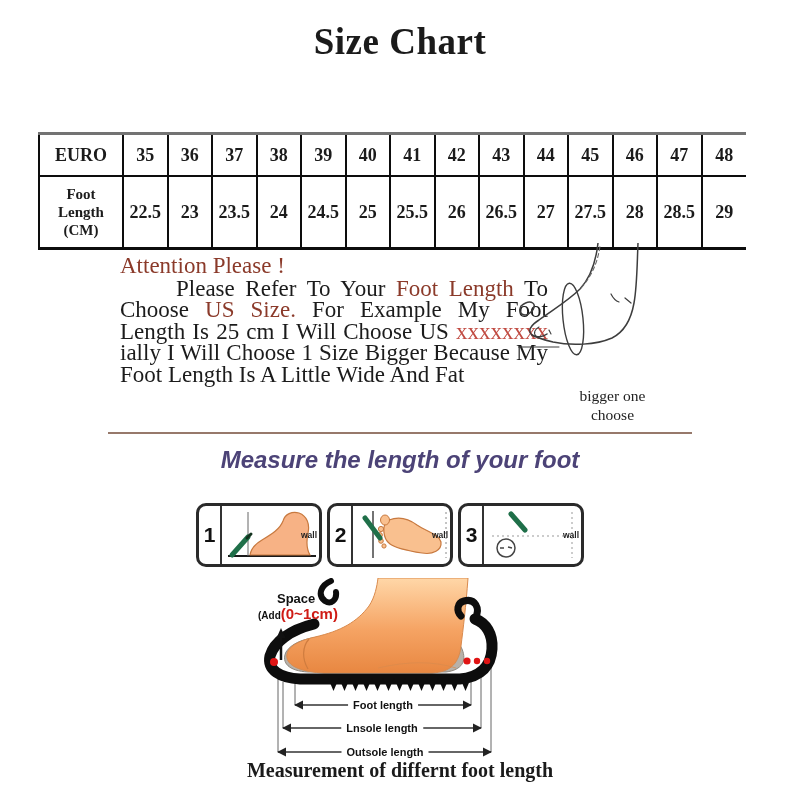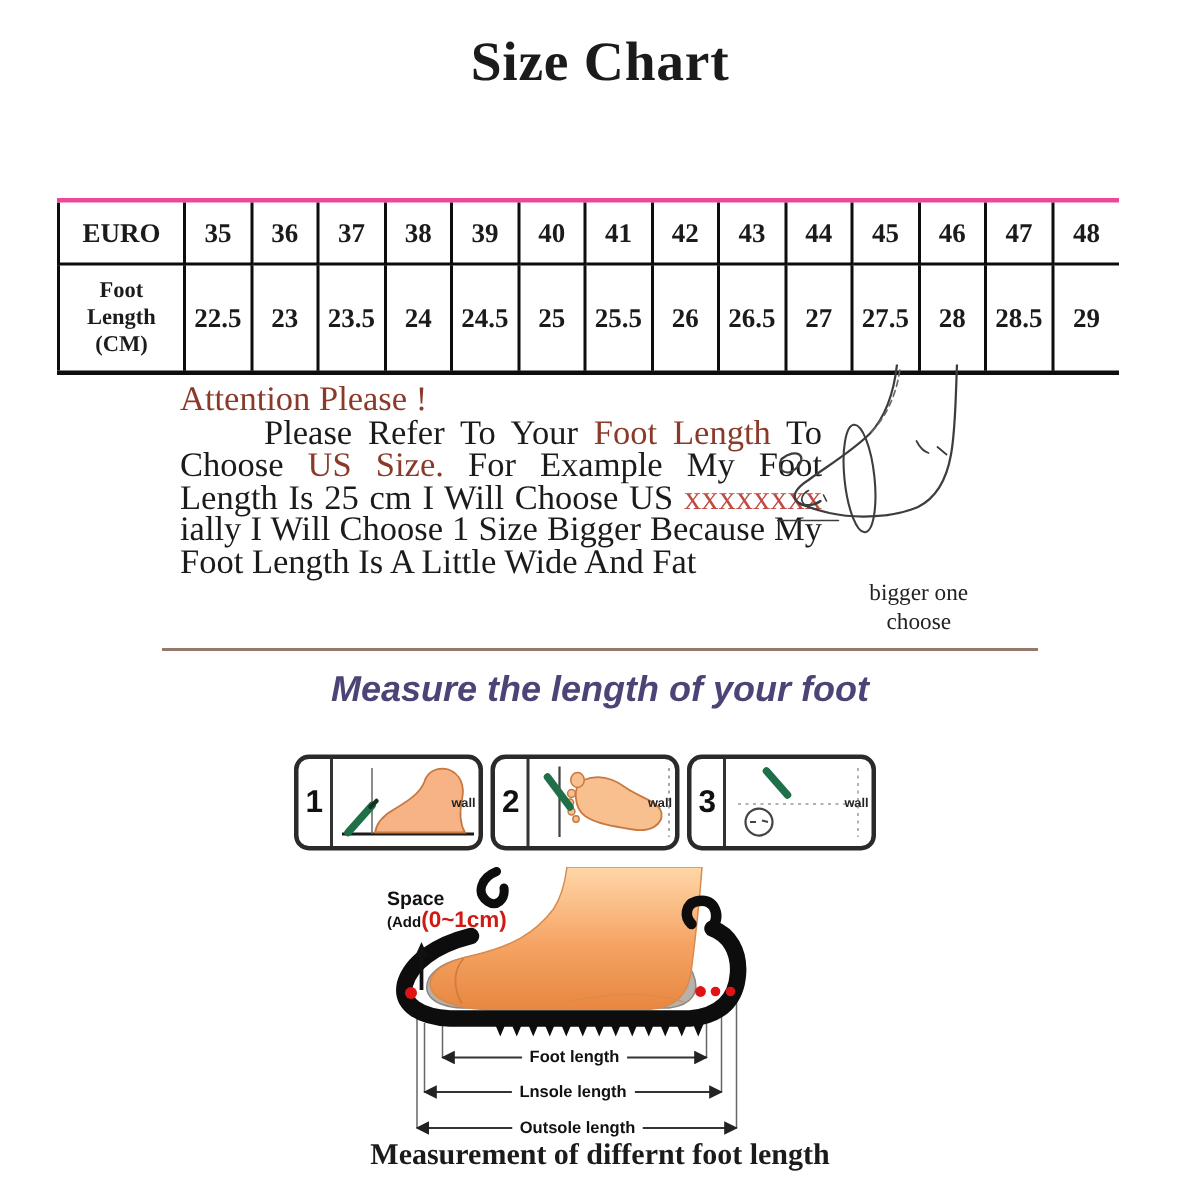--- a/index.html
+++ b/index.html
@@ -15,21 +15,21 @@
   table.size-table{position:absolute;left:38px;top:132px;width:708px;
 
         border-collapse:collapse;table-layout:fixed;}
   .size-table th,.size-table td{border:2px solid #0d0d0d;text-align:center;
         font-weight:bold;font-family:"Liberation Serif",serif;padding:0;}
   .size-table tr>*:last-child{border-right:0;}
   .size-table .lbl-col{width:82px;}
   .size-table .r1 th,.size-table .r1 td{height:40px;font-size:18px;}
   .size-table .r2 th,.size-table .r2 td{height:62px;font-size:18px;}
   .size-table .r2 th{font-size:15px;line-height:1.2;padding:4px;}
-  .size-table{border-top:3px solid #ec4899;border-bottom:3px solid #0d0d0d;}
+  .size-table{border-top:3px solid #737373;border-bottom:3px solid #0d0d0d;}
 
   .attention{position:absolute;left:120px;top:255px;width:428px;
              font-size:23px;line-height:21.5px;}
   .attention .head{color:#8b3a2a;}
   .attention .body{text-align:justify;text-indent:56px;margin-top:1px;}
   .attention .dred{color:#8b3a2a;}
   .attention .xred{color:#c14b42;}
 
   .foot-sketch{position:absolute;left:518px;top:243px;width:185px;height:140px;}
   .sketch-note{position:absolute;left:545px;top:386px;width:135px;text-align:center;
@@ -47,21 +47,21 @@
         border-radius:10px;background:#fff;box-sizing:border-box;}
   .step-number{position:absolute;left:0;top:0;bottom:0;width:21px;display:flex;
         align-items:center;justify-content:center;font-family:"Liberation Sans",sans-serif;
         font-weight:bold;font-size:21px;border-right:2px solid #333;color:#111;}
   .step-canvas{position:absolute;left:23px;top:0;right:0;bottom:0;}
   .wall{position:absolute;right:2px;top:50%;transform:translateY(-50%);
         font-family:"Liberation Sans",sans-serif;font-size:8.5px;font-weight:bold;color:#222;}
 
   .shoe-wrap{position:absolute;left:228px;top:578px;width:372px;height:188px;}
   .shoe-wrap svg{position:absolute;left:0;top:0;}
-  .space-label{position:absolute;left:30px;top:13px;font-family:"Liberation Sans",sans-serif;
+  .space-label{position:absolute;left:49px;top:13px;font-family:"Liberation Sans",sans-serif;
         font-weight:bold;font-size:13px;color:#111;}
   .space-add{position:absolute;left:30px;top:27px;font-family:"Liberation Sans",sans-serif;
         font-weight:bold;white-space:nowrap;}
   .space-add .add{font-size:10px;color:#111;}
   .space-add .val{font-size:15px;color:#cf1b15;}
   .mlabel{position:absolute;transform:translate(-50%,-50%);background:#fff;
         padding:0 5px;font-family:"Liberation Sans",sans-serif;font-weight:bold;
         font-size:11px;color:#111;white-space:nowrap;}
 
   .footer-caption{position:absolute;top:759px;left:0;right:0;text-align:center;

